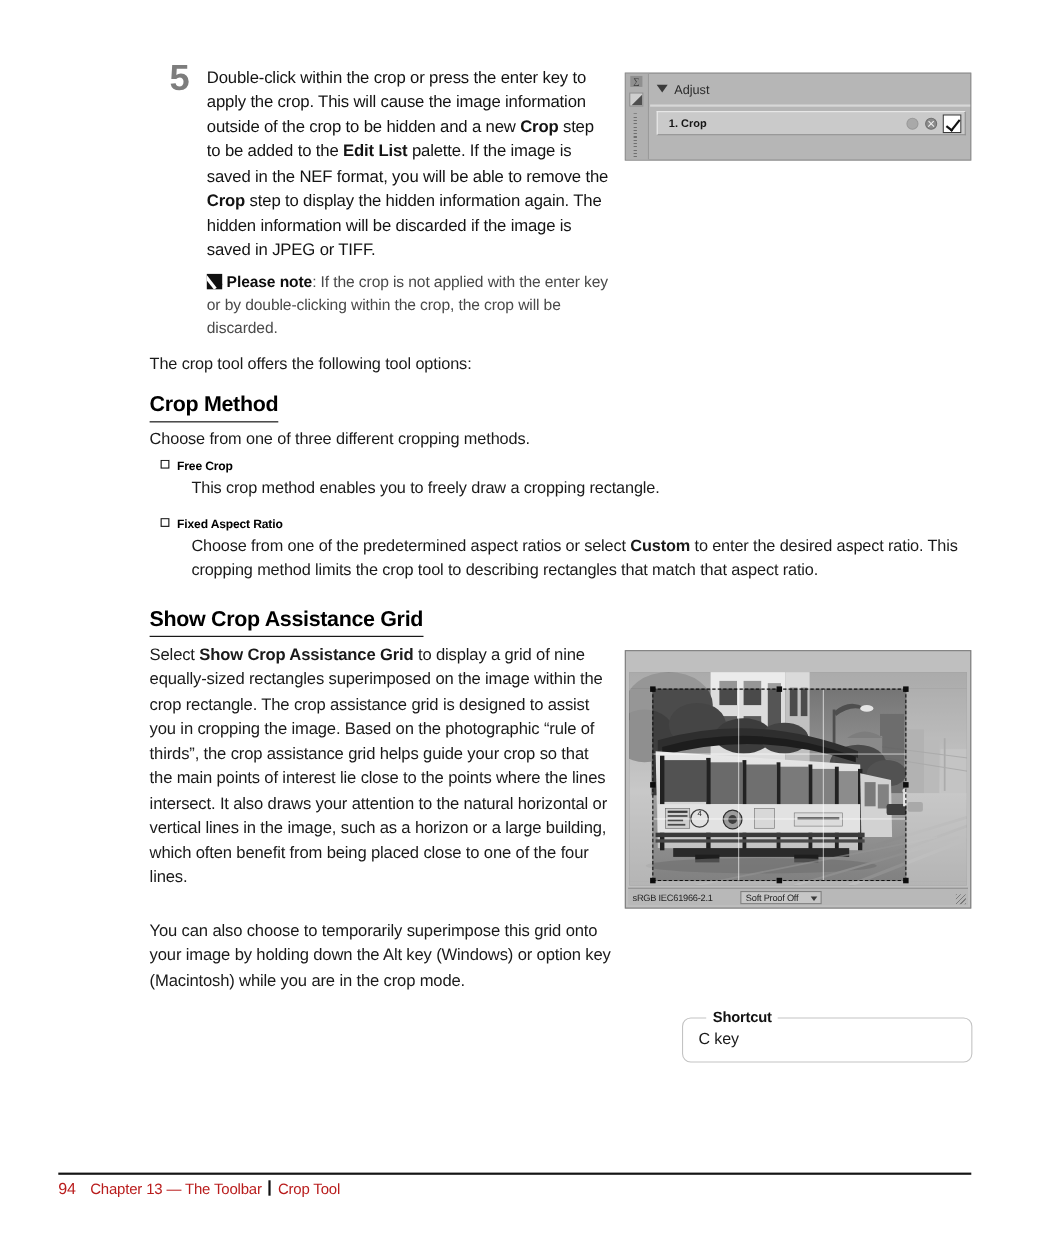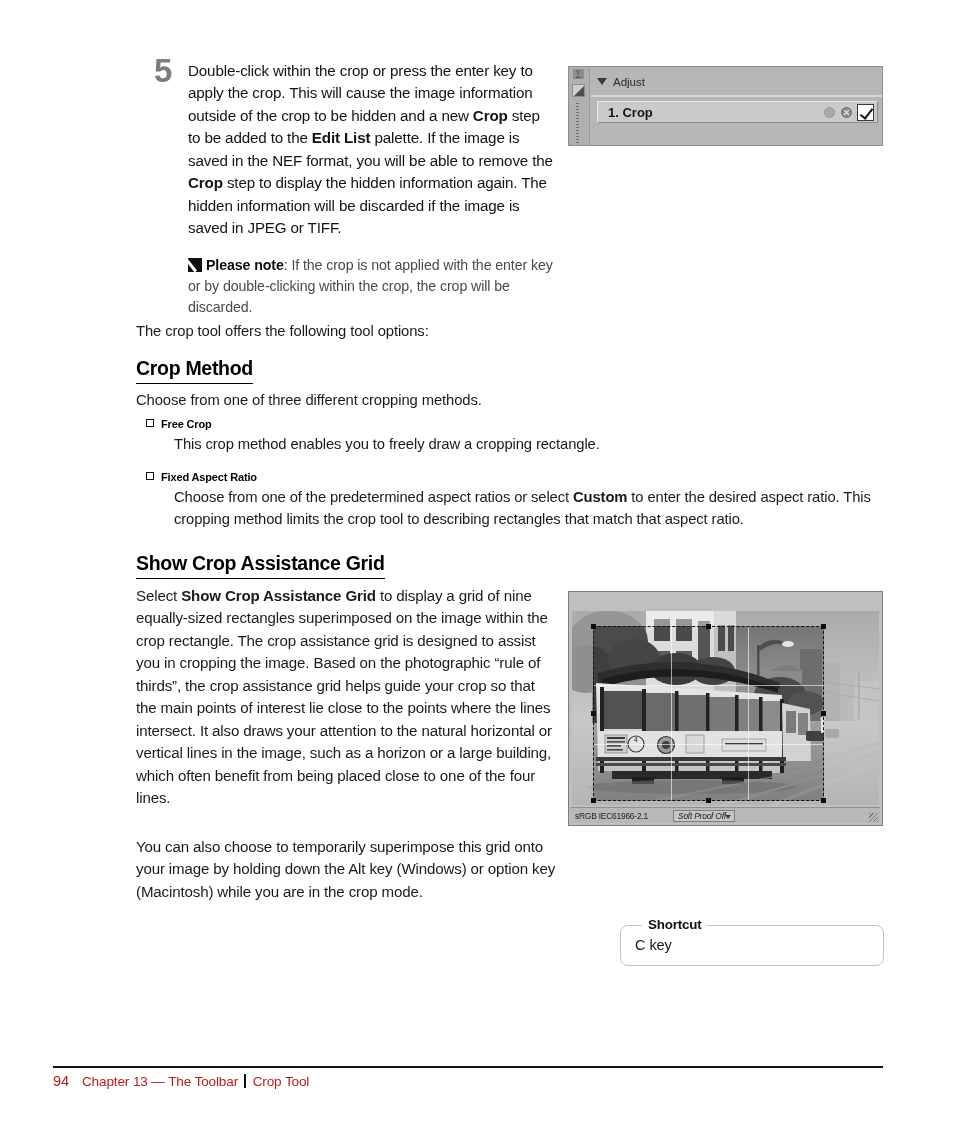--- a/index.html
+++ b/index.html
@@ -48,21 +48,21 @@
     margin-left: 52px;
     font-size: 15.2px;
     line-height: 1.475;
     color: #131313;
     letter-spacing: -0.15px;
   }
 
   
   #note-block {
     margin-left: 52px;
-    margin-top: 16px;
+    margin-top: 8px;
     font-size: 14.2px;
     line-height: 1.47;
     color: #4a4a4a;
     letter-spacing: -0.1px;
   }
   .note-icon {
     display: inline-block;
     width: 14px;
     height: 14px;
     background: #111;
@@ -266,21 +266,21 @@
     background: #cacaca;
     border: 1px solid #eaeaea;
     border-right-color: #8d8d8d;
     border-bottom-color: #8d8d8d;
     box-sizing: border-box;
     display: flex;
     align-items: center;
   }
   #crop-step-label {
     margin-left: 10px;
-    font-size: 13px;
+    font-size: 10px;
     font-weight: bold;
     color: #151515;
     flex: 1;
   }
   .step-icon-circle {
     width: 11px; height: 11px;
     border-radius: 50%;
     background: #a9a9a9;
     border: 1px solid #9a9a9a;
     box-sizing: border-box;
@@ -430,25 +430,24 @@
     letter-spacing: -0.2px;
   }
   #status-softproof {
     font-size: 8.4px;
     color: #1c1c1c;
     background: #c6c6c6;
     border: 1px solid #7f7f7f;
     box-sizing: border-box;
     height: 12px;
     line-height: 10px;
-    padding: 0 8px 0 4px;
+    padding: 0 20px 0 4px;
     position: relative;
     white-space: nowrap;
     letter-spacing: -0.2px;
-    font-style: italic;
   }
   #softproof-caret {
     position: absolute;
     right: 3px; top: 4px;
     width: 0; height: 0;
     border-left: 3px solid transparent;
     border-right: 3px solid transparent;
     border-top: 4px solid #3a3a3a;
   }
   #status-grip {

